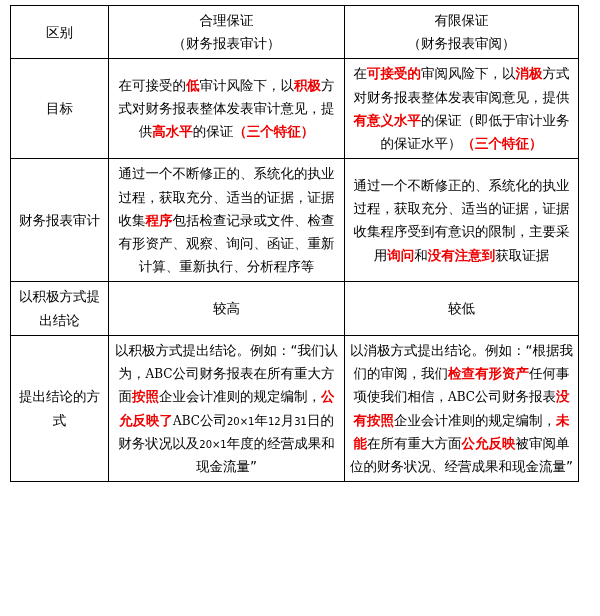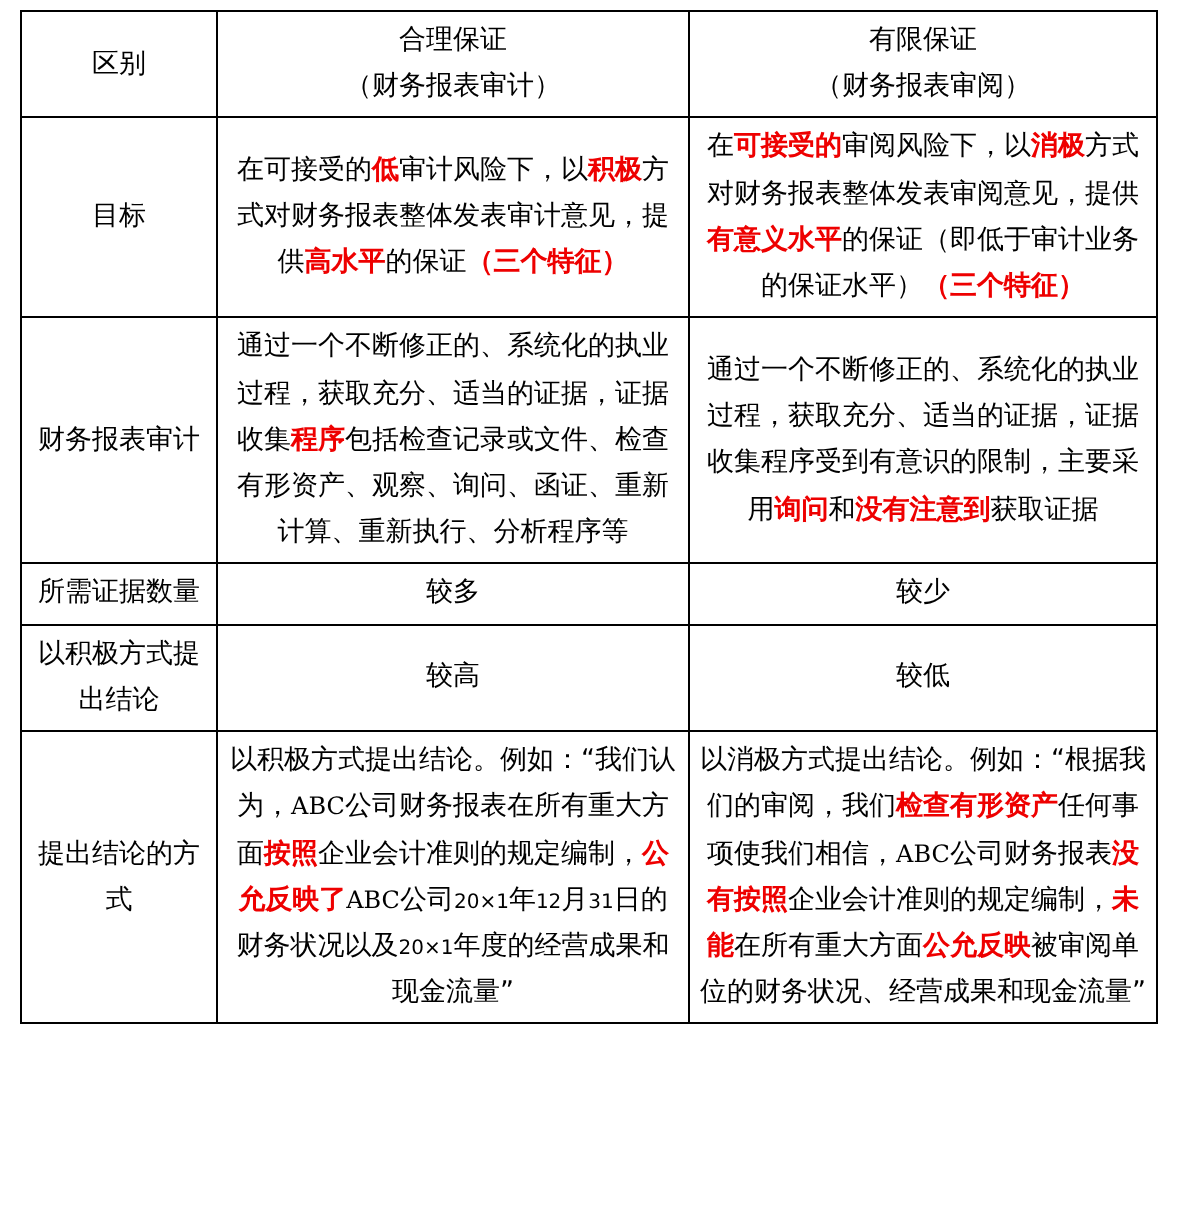--- a/index.html
+++ b/index.html
@@ -105,25 +105,20 @@
           <td class="label center">目标</td>
           <td class="body"><span>在可接受的</span><span class="hl">低</span><span>审计风险下，以</span><span class="hl">积极</span><span>方式对财务报表整体发表审计意见，提供</span><span class="hl">高水平</span><span>的保证</span><span class="hl">（三个特征）</span></td>
           <td class="body"><span>在</span><span class="hl">可接受的</span><span>审阅风险下，以</span><span class="hl">消极</span><span>方式对财务报表整体发表审阅意见，提供</span><span class="hl">有意义水平</span><span>的保证（即低于审计业务的保证水平）</span><span class="hl">（三个特征）</span></td>
         </tr>
         <tr>
           <td class="label center">财务报表审计</td>
           <td class="body"><span>通过一个不断修正的、系统化的执业过程，获取充分、适当的证据，证据收集</span><span class="hl">程序</span><span>包括检查记录或文件、检查有形资产、观察、询问、函证、重新计算、重新执行、分析程序等</span></td>
           <td class="body"><span>通过一个不断修正的、系统化的执业过程，获取充分、适当的证据，证据收集程序受到有意识的限制，主要采用</span><span class="hl">询问</span><span>和</span><span class="hl">没有注意到</span><span>获取证据</span></td>
         </tr>
         <tr>
-          <td class="label center">所需证据数量</td>
-          <td class="center"><span>较多</span></td>
-          <td class="center"><span>较少</span></td>
-        </tr>
-        <tr>
           <td class="label center">以积极方式提出结论</td>
           <td class="center"><span>较高</span></td>
           <td class="center"><span>较低</span></td>
         </tr>
         <tr>
           <td class="label center">提出结论的方式</td>
           <td class="body"><span>以积极方式提出结论。例如：“我们认为，</span><span class="lat">ABC</span><span>公司财务报表在所有重大方面</span><span class="hl">按照</span><span>企业会计准则的规定编制，</span><span class="hl">公允反映了</span><span class="lat">ABC</span><span>公司</span><span class="num">20×1</span><span>年</span><span class="num">12</span><span>月</span><span class="num">31</span><span>日的财务状况以及</span><span class="num">20×1</span><span>年度的经营成果和现金流量”</span></td>
           <td class="body"><span>以消极方式提出结论。例如：“根据我们的审阅，我们</span><span class="hl">检查有形资产</span><span>任何事项使我们相信，</span><span class="lat">ABC</span><span>公司财务报表</span><span class="hl">没有按照</span><span>企业会计准则的规定编制，</span><span class="hl">未能</span><span>在所有重大方面</span><span class="hl">公允反映</span><span>被审阅单位的财务状况、经营成果和现金流量”</span></td>
         </tr>
       </tbody>

